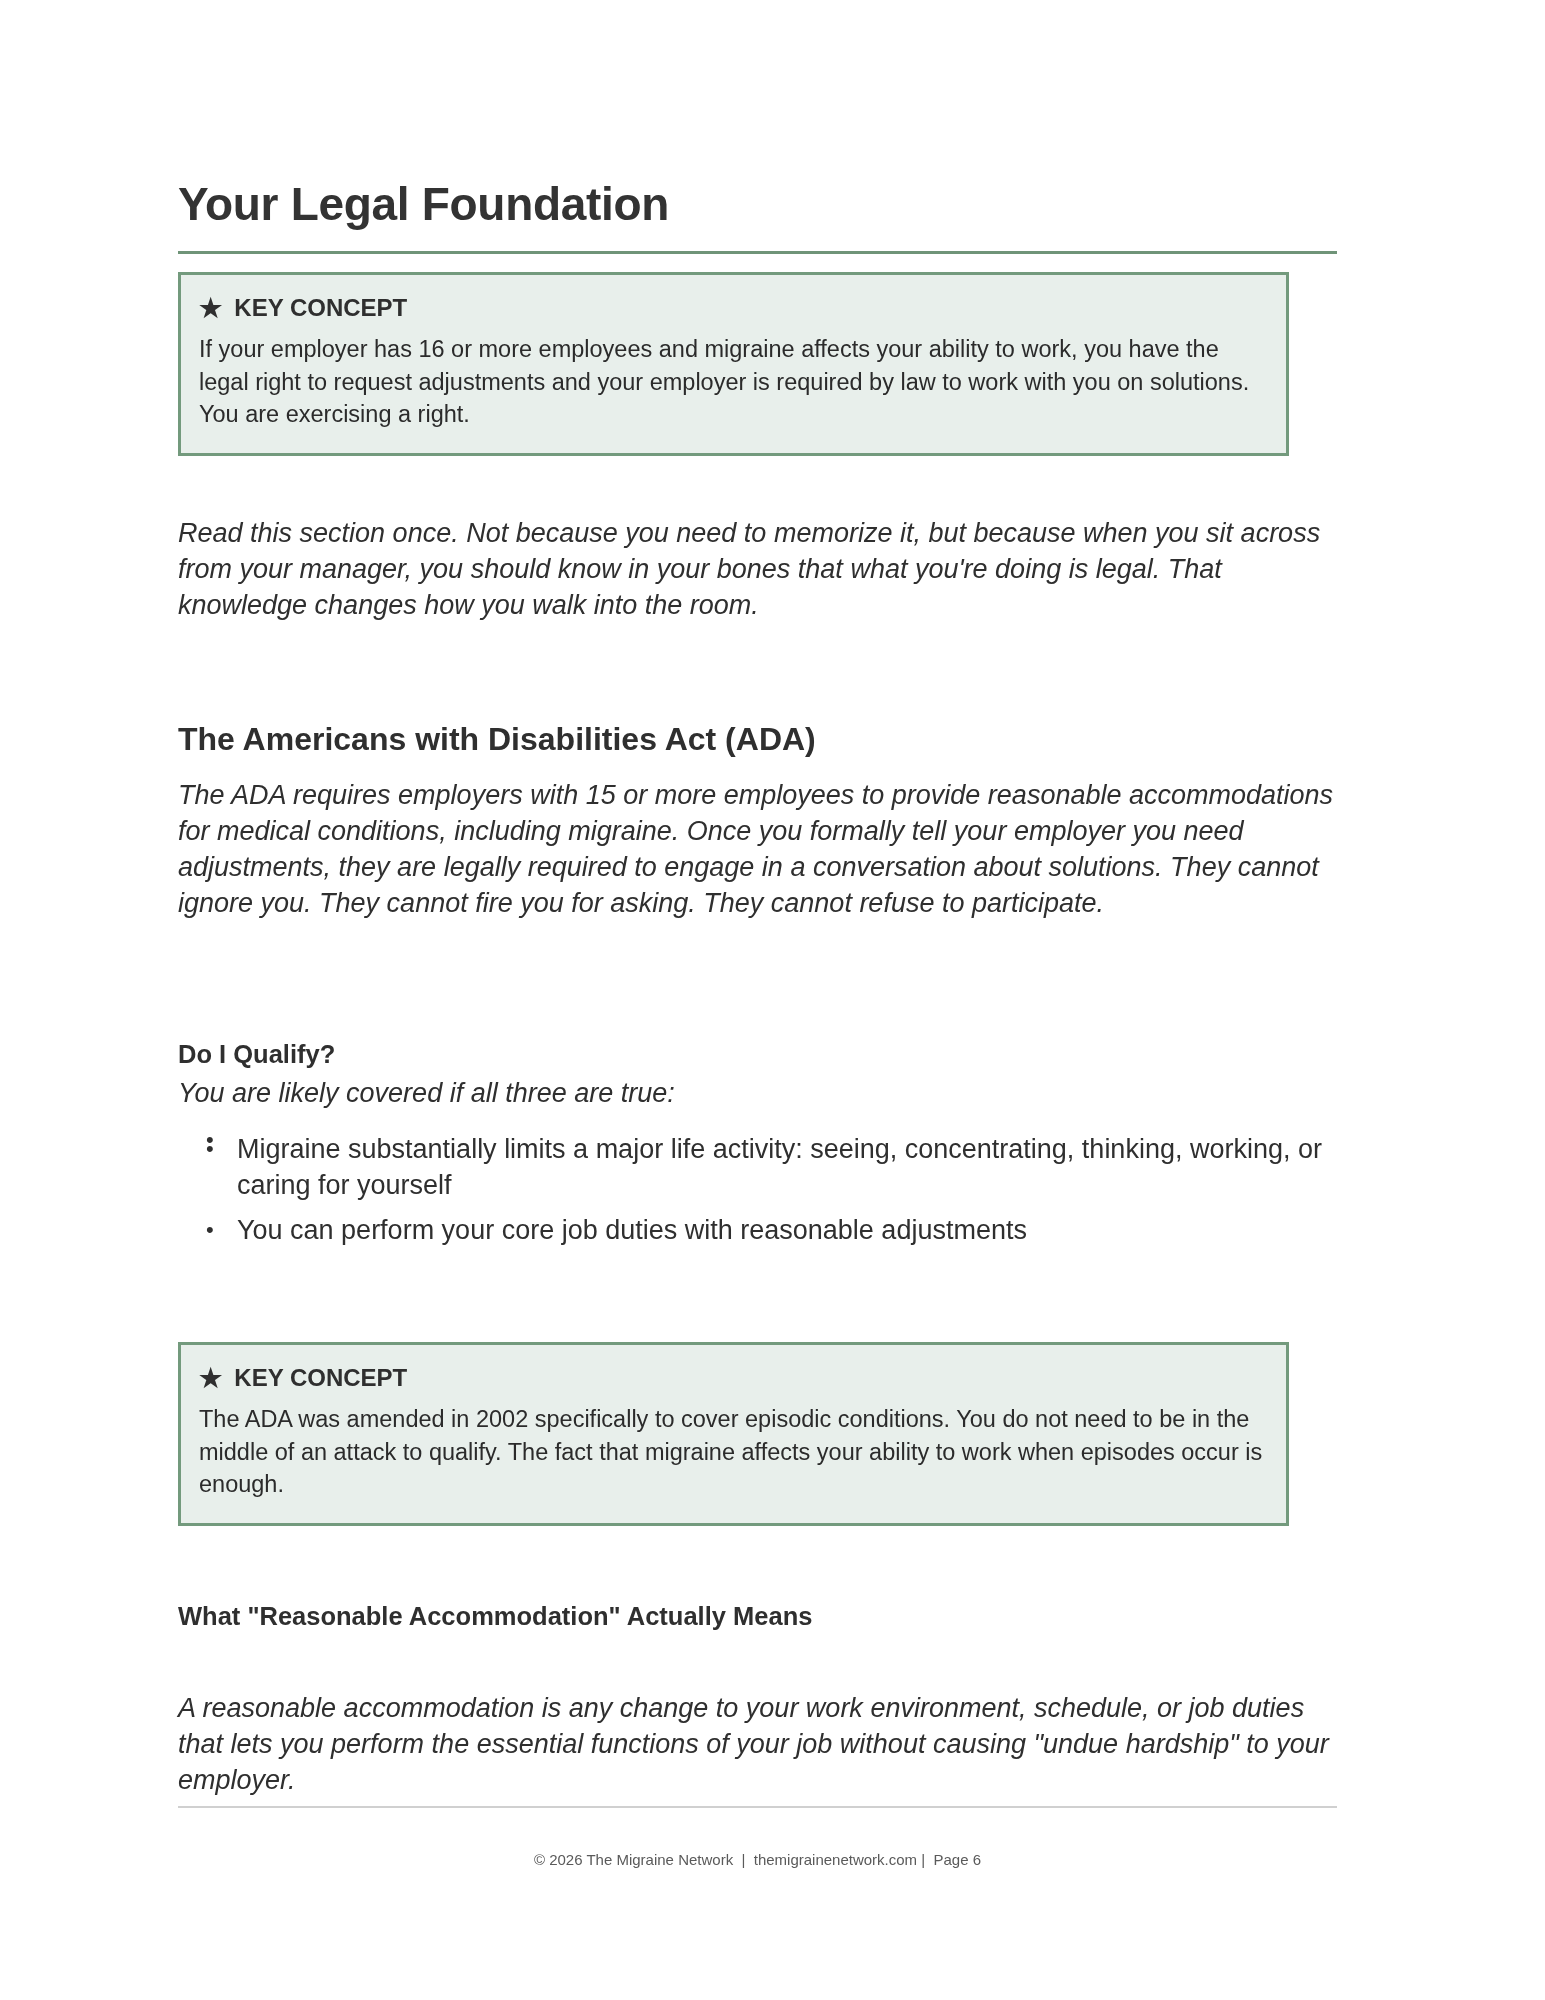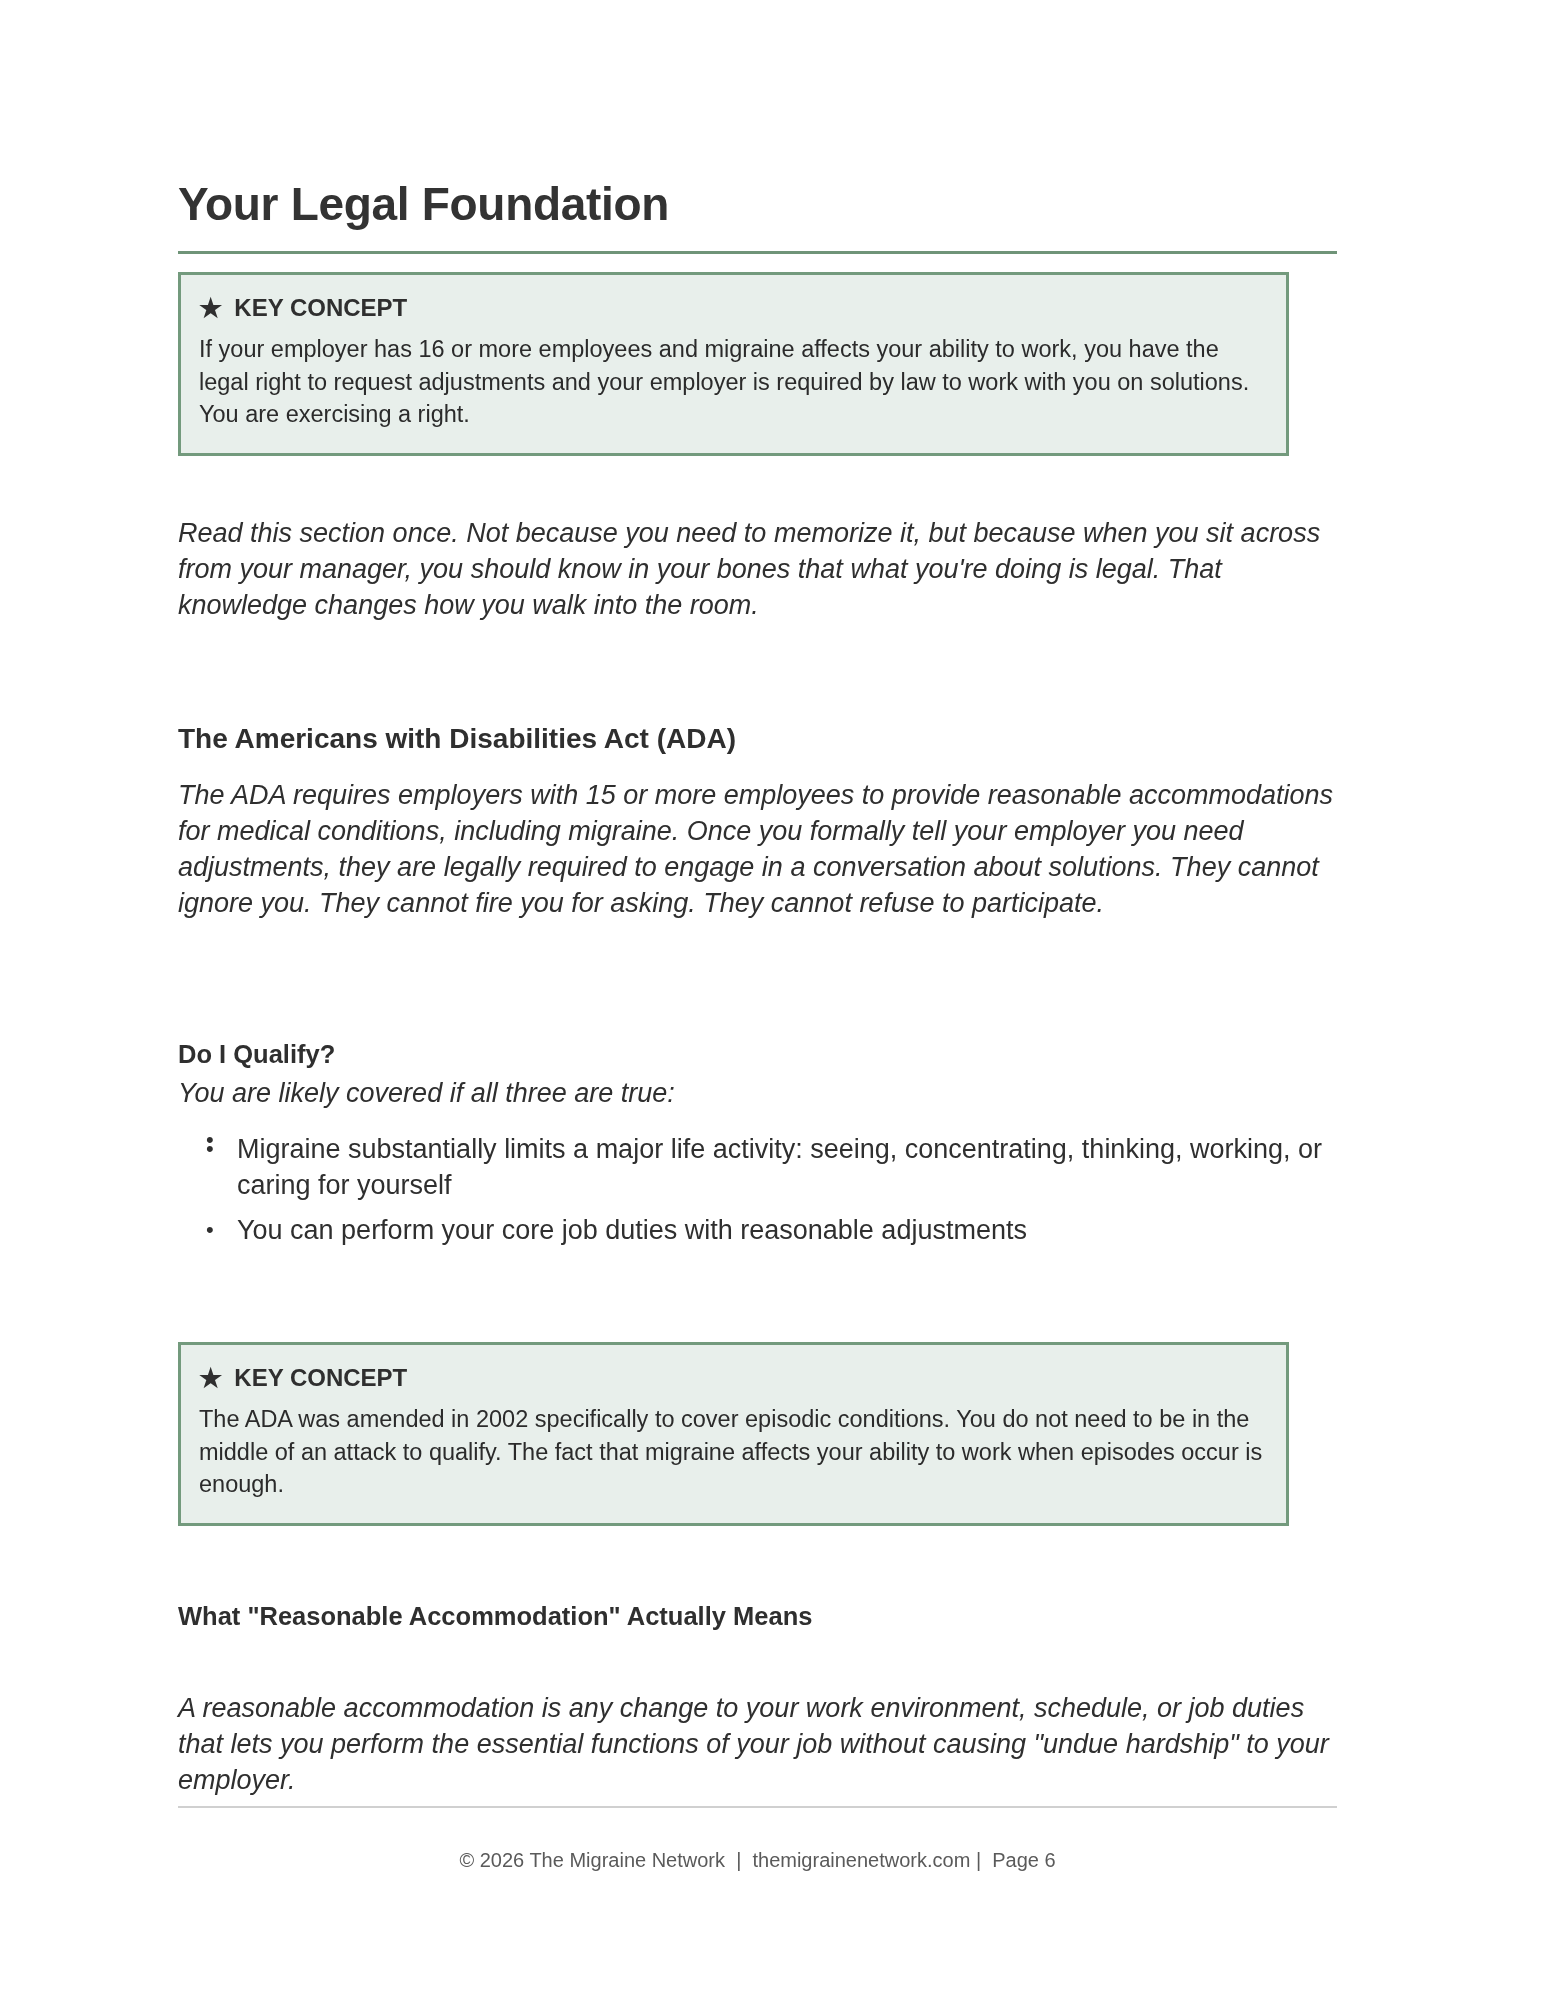--- a/index.html
+++ b/index.html
@@ -32,41 +32,41 @@
     .star { font-size: 26px; line-height: 26px; color: #2f2f2f; }
     .key-body {
       margin-top: 10px; font-size: 23.5px; line-height: 32.5px; color: #2b2b2b;
     }
     .para {
       position: absolute; left: 0; width: 1175px; margin: 0;
       font-size: 27px; line-height: 36px; color: #2f2f2f; font-style: italic;
     }
     .h2 {
       position: absolute; left: 0; margin: 0;
-      font-size: 28px; font-weight: bold; color: #2f2f2f; line-height: 40px;
+      font-size: 32px; font-weight: bold; color: #2f2f2f; line-height: 40px;
     }
     .h3 {
       position: absolute; left: 0; margin: 0;
       font-size: 25.5px; font-weight: bold; color: #2f2f2f; line-height: 32px; text-align: right;
     }
     .bullets {
       position: absolute; left: 0; top: 1122px; width: 1175px; margin: 0; padding: 0;
       list-style: none; font-size: 27px; line-height: 36px; color: #2f2f2f;
     }
     .bullets li { position: relative; padding-left: 59px; margin-bottom: 9px; }
     .bullets .dot {
       position: absolute; left: 28px; top: 0; font-size: 22px;
     }
     .footer-rule {
       position: absolute; left: 0; top: 1806px; width: 1159px; height: 2px;
       background: #d0d0d0;
     }
     .footer {
       position: absolute; left: 0; top: 1845px; width: 1159px; text-align: center;
-      font-size: 20px; color: #5a5a5a; line-height: 30px; white-space: pre;
+      font-size: 15px; color: #5a5a5a; line-height: 30px; white-space: pre;
     }
   </style>
 </head>
 <body>
 
 <div class="page">
   <h1 class="title">Your Legal Foundation</h1>
   <div class="title-rule"></div>
 
   <div class="key-box one">

